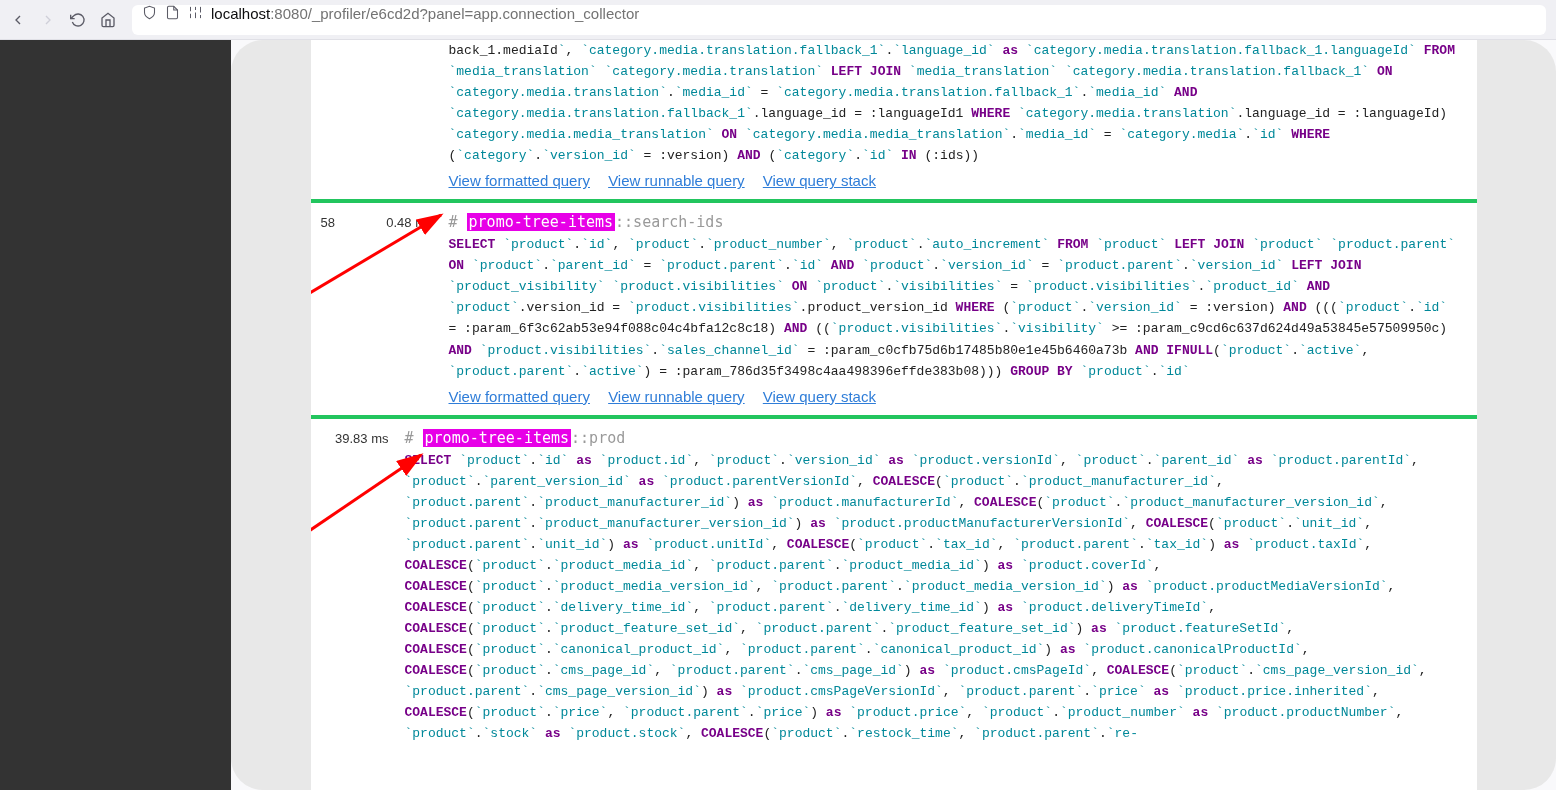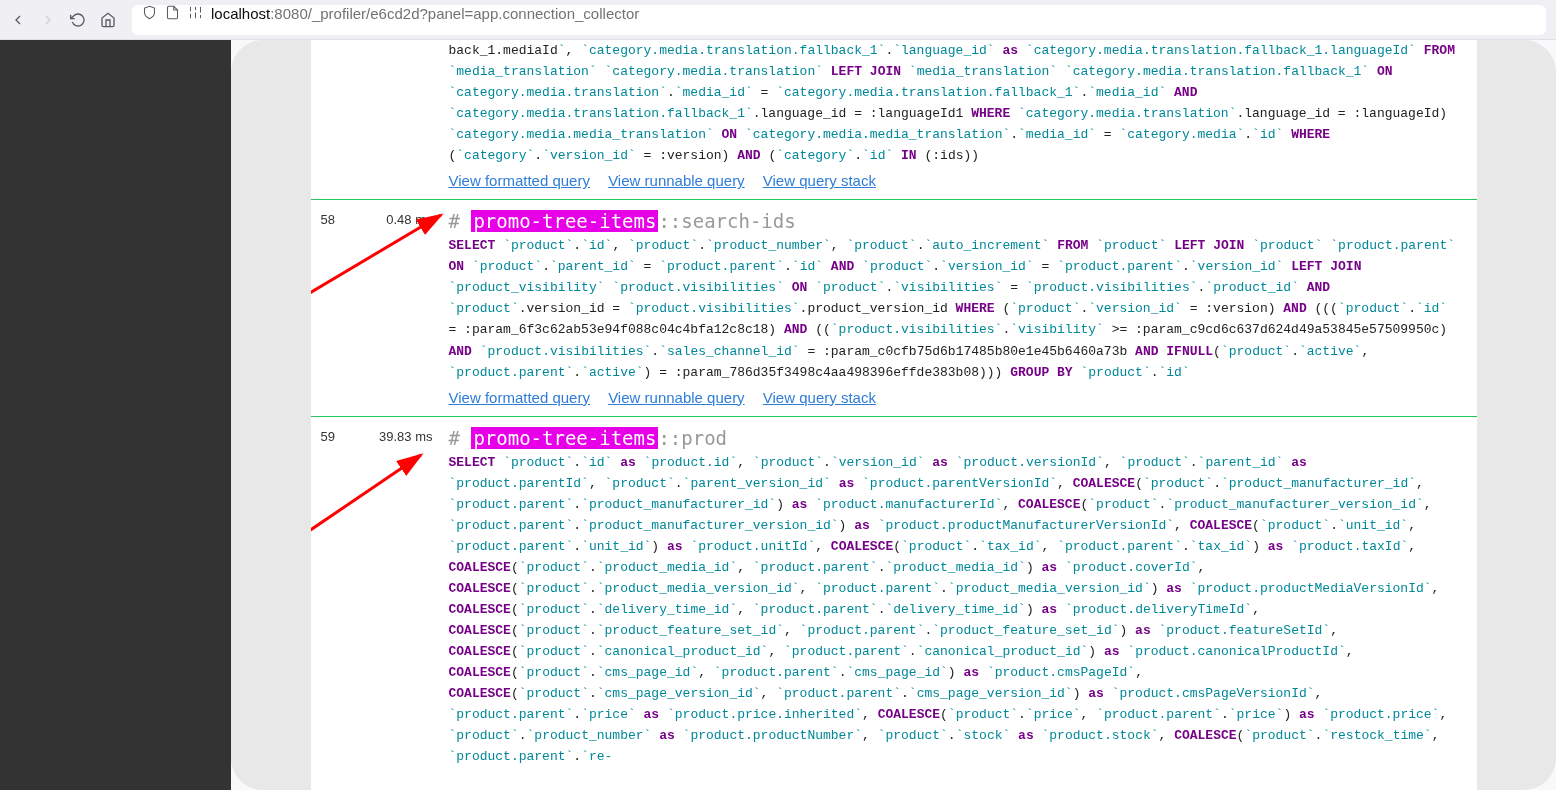--- a/index.html
+++ b/index.html
@@ -10,29 +10,29 @@
   .nav-icons svg { width:16px; height:16px; stroke:#5b5b66; fill:none; stroke-width:2;}
   .nav-icons .disabled svg{ stroke:#cfcfd8;}
   .url-bar { flex:1; background:#fff; border-radius:6px; height:30px; display:flex; align-items:flex-start; padding:0 10px; gap:8px; color:#5b5b66; font-size:15px;}
   .url-bar svg{ width:15px; height:15px; stroke:#5b5b66; fill:none; stroke-width:1.7;}
   .url-host{ color:#0c0c0d; }
   .url-rest{ color:#737373;}
   .layout{ display:flex; height:calc(100vh - 40px);}
   .sidebar{ width:231px; background:#333333; flex-shrink:0;}
   .main{ flex:1; background:#e8e8e8; display:flex; justify-content:center; overflow:hidden;border-radius:32px;}
   .content{ width:1166px; background:#fff; overflow-y:auto; }
-  .row{ display:flex; border-top:1px solid #22c55e; padding:10px 20px 10px 10px; font-size:13px;}
+  .row{ display:flex; border-top:4px solid #22c55e; padding:10px 20px 10px 10px; font-size:13px;}
   .row.first{ border-top:none; padding-top:0;}
   .col-num{ width:44px; text-align:left; color:#333; padding-top:2px;}
   .col-time{ width:84px; text-align:right; color:#333; padding-right:16px; padding-top:2px;}
   .col-sql{ flex:1; }
   .sql{ font-family:"SFMono-Regular",Consolas,"Liberation Mono",Menlo,monospace; font-size:13px; line-height:1.62; word-break:break-word; color:#222;}
   .kw{ color:#708; font-weight:bold;}
   .bt{ color:#089;}
-  .tag-line{ color:#999; font-family:"SFMono-Regular",Consolas,monospace; font-size:19px; margin-bottom:3px;}
+  .tag-line{ color:#999; font-family:"SFMono-Regular",Consolas,monospace; font-size:15px; margin-bottom:3px;}
   .tag-hl{ background:#e700e7; color:#fff; padding:0 2px;}
   .links{ margin-top:6px; font-size:15px;}
   .links a{ color:#2f7dd8; text-decoration:underline; margin-right:14px; cursor:pointer;}
   .arrow{ position:absolute; pointer-events:none;}
 </style>
 </head>
 <body>
 
 <div class="browser-toolbar">
   <div class="nav-icons">
@@ -122,21 +122,20 @@
           <div class="sql" id="sql58"><span class="kw">SELECT</span><span> </span><span class="bt">`product`</span><span>.</span><span class="bt">`id`</span><span>, </span><span class="bt">`product`</span><span>.</span><span class="bt">`product_number`</span><span>, </span><span class="bt">`product`</span><span>.</span><span class="bt">`auto_increment`</span><span> </span><span class="kw">FROM</span><span> </span><span class="bt">`product`</span><span> </span><span class="kw">LEFT</span><span> </span><span class="kw">JOIN</span><span> </span><span class="bt">`product`</span><span> </span><span class="bt">`product.parent`</span><span> </span><span class="kw">ON</span><span> </span><span class="bt">`product`</span><span>.</span><span class="bt">`parent_id`</span><span> = </span><span class="bt">`product.parent`</span><span>.</span><span class="bt">`id`</span><span> </span><span class="kw">AND</span><span> </span><span class="bt">`product`</span><span>.</span><span class="bt">`version_id`</span><span> = </span><span class="bt">`product.par­ent`</span><span>.</span><span class="bt">`version_id`</span><span> </span><span class="kw">LEFT</span><span> </span><span class="kw">JOIN</span><span> </span><span class="bt">`product_visibility`</span><span> </span><span class="bt">`product.visibilities`</span><span> </span><span class="kw">ON</span><span> </span><span class="bt">`product`</span><span>.</span><span class="bt">`visibilities`</span><span> = </span><span class="bt">`product.visi­bilities`</span><span>.</span><span class="bt">`product_id`</span><span> </span><span class="kw">AND</span><span> </span><span class="bt">`product`</span><span>.version_id = </span><span class="bt">`product.visibilities`</span><span>.product_version_id </span><span class="kw">WHERE</span><span> (</span><span class="bt">`product`</span><span>.</span><span class="bt">`ver­sion_id`</span><span> = :version) </span><span class="kw">AND</span><span> (((</span><span class="bt">`product`</span><span>.</span><span class="bt">`id`</span><span> = :param_6f3c62ab53e94f088c04c4bfa12c8c18) </span><span class="kw">AND</span><span> ((</span><span class="bt">`product.visibili­ties`</span><span>.</span><span class="bt">`visibility`</span><span> &gt;= :param_c9cd6c637d624d49a53845e57509950c) </span><span class="kw">AND</span><span> </span><span class="bt">`product.visibilities`</span><span>.</span><span class="bt">`sales_channel_id`</span><span> = :param_c0cfb75d6b17485b80e1e45b6460a73b </span><span class="kw">AND</span><span> </span><span class="kw">IFNULL</span><span>(</span><span class="bt">`product`</span><span>.</span><span class="bt">`active`</span><span>, </span><span class="bt">`product.parent`</span><span>.</span><span class="bt">`active`</span><span>) = :param_786d35f3498c4aa498396effde383b08))) </span><span class="kw">GROUP</span><span> </span><span class="kw">BY</span><span> </span><span class="bt">`product`</span><span>.</span><span class="bt">`id`</span></div>
           <div class="links">
             <a>View formatted query</a>
             <a>View runnable query</a>
             <a>View query stack</a>
           </div>
         </div>
       </div>
 
       <div class="row">
-        <div class="col-num">59</div>
         <div class="col-time">39.83 ms</div>
         <div class="col-sql">
           <div class="tag-line"># <span class="tag-hl">promo-tree-items</span><span>::prod</span></div>
           <div class="sql" id="sql59"><span class="kw">SELECT</span><span> </span><span class="bt">`product`</span><span>.</span><span class="bt">`id`</span><span> </span><span class="kw">as</span><span> </span><span class="bt">`product.id`</span><span>, </span><span class="bt">`product`</span><span>.</span><span class="bt">`version_id`</span><span> </span><span class="kw">as</span><span> </span><span class="bt">`product.versionId`</span><span>, </span><span class="bt">`product`</span><span>.</span><span class="bt">`parent_id`</span><span> </span><span class="kw">as</span><span> </span><span class="bt">`product.parentId`</span><span>, </span><span class="bt">`product`</span><span>.</span><span class="bt">`parent_version_id`</span><span> </span><span class="kw">as</span><span> </span><span class="bt">`product.parentVersionId`</span><span>, </span><span class="kw">COALESCE</span><span>(</span><span class="bt">`product`</span><span>.</span><span class="bt">`product_manufac­turer_id`</span><span>, </span><span class="bt">`product.parent`</span><span>.</span><span class="bt">`product_manufacturer_id`</span><span>) </span><span class="kw">as</span><span> </span><span class="bt">`product.manufacturerId`</span><span>, </span><span class="kw">COALESCE</span><span>(</span><span class="bt">`product`</span><span>.</span><span class="bt">`product_man­ufacturer_version_id`</span><span>, </span><span class="bt">`product.parent`</span><span>.</span><span class="bt">`product_manufacturer_version_id`</span><span>) </span><span class="kw">as</span><span> </span><span class="bt">`prod­uct.productManufacturerVersionId`</span><span>, </span><span class="kw">COALESCE</span><span>(</span><span class="bt">`product`</span><span>.</span><span class="bt">`unit_id`</span><span>, </span><span class="bt">`product.parent`</span><span>.</span><span class="bt">`unit_id`</span><span>) </span><span class="kw">as</span><span> </span><span class="bt">`product.unitId`</span><span>, </span><span class="kw">COALESCE</span><span>(</span><span class="bt">`product`</span><span>.</span><span class="bt">`tax_id`</span><span>, </span><span class="bt">`product.parent`</span><span>.</span><span class="bt">`tax_id`</span><span>) </span><span class="kw">as</span><span> </span><span class="bt">`product.taxId`</span><span>, </span><span class="kw">COALESCE</span><span>(</span><span class="bt">`product`</span><span>.</span><span class="bt">`product_media_id`</span><span>, </span><span class="bt">`product.parent`</span><span>.</span><span class="bt">`product_media_id`</span><span>) </span><span class="kw">as</span><span> </span><span class="bt">`product.coverId`</span><span>, </span><span class="kw">COALESCE</span><span>(</span><span class="bt">`product`</span><span>.</span><span class="bt">`product_media_version_id`</span><span>, </span><span class="bt">`prod­uct.parent`</span><span>.</span><span class="bt">`product_media_version_id`</span><span>) </span><span class="kw">as</span><span> </span><span class="bt">`product.productMediaVersionId`</span><span>, </span><span class="kw">COALESCE</span><span>(</span><span class="bt">`product`</span><span>.</span><span class="bt">`delivery_time_id`</span><span>, </span><span class="bt">`product.parent`</span><span>.</span><span class="bt">`delivery_time_id`</span><span>) </span><span class="kw">as</span><span> </span><span class="bt">`product.deliveryTimeId`</span><span>, </span><span class="kw">COALESCE</span><span>(</span><span class="bt">`product`</span><span>.</span><span class="bt">`product_feature_set_id`</span><span>, </span><span class="bt">`product.parent`</span><span>.</span><span class="bt">`product_feature_set_id`</span><span>) </span><span class="kw">as</span><span> </span><span class="bt">`product.featureSetId`</span><span>, </span><span class="kw">COALESCE</span><span>(</span><span class="bt">`product`</span><span>.</span><span class="bt">`canonical_product_id`</span><span>, </span><span class="bt">`product.parent`</span><span>.</span><span class="bt">`canonical_product_id`</span><span>) </span><span class="kw">as</span><span> </span><span class="bt">`product.canonicalProductId`</span><span>, </span><span class="kw">COALESCE</span><span>(</span><span class="bt">`product`</span><span>.</span><span class="bt">`cms_page_id`</span><span>, </span><span class="bt">`prod­uct.parent`</span><span>.</span><span class="bt">`cms_page_id`</span><span>) </span><span class="kw">as</span><span> </span><span class="bt">`product.cmsPageId`</span><span>, </span><span class="kw">COALESCE</span><span>(</span><span class="bt">`product`</span><span>.</span><span class="bt">`cms_page_version_id`</span><span>, </span><span class="bt">`product.par­ent`</span><span>.</span><span class="bt">`cms_page_version_id`</span><span>) </span><span class="kw">as</span><span> </span><span class="bt">`product.cmsPageVersionId`</span><span>, </span><span class="bt">`product.parent`</span><span>.</span><span class="bt">`price`</span><span> </span><span class="kw">as</span><span> </span><span class="bt">`product.price.inherited`</span><span>, </span><span class="kw">COALESCE</span><span>(</span><span class="bt">`product`</span><span>.</span><span class="bt">`price`</span><span>, </span><span class="bt">`product.parent`</span><span>.</span><span class="bt">`price`</span><span>) </span><span class="kw">as</span><span> </span><span class="bt">`product.price`</span><span>, </span><span class="bt">`product`</span><span>.</span><span class="bt">`product_number`</span><span> </span><span class="kw">as</span><span> </span><span class="bt">`prod­uct.productNumber`</span><span>, </span><span class="bt">`product`</span><span>.</span><span class="bt">`stock`</span><span> </span><span class="kw">as</span><span> </span><span class="bt">`product.stock`</span><span>, </span><span class="kw">COALESCE</span><span>(</span><span class="bt">`product`</span><span>.</span><span class="bt">`restock_time`</span><span>, </span><span class="bt">`product.parent`</span><span>.</span><span class="bt">`re-</span></div>
         </div>
       </div>
 
     </div>
   </div>
 </div>

